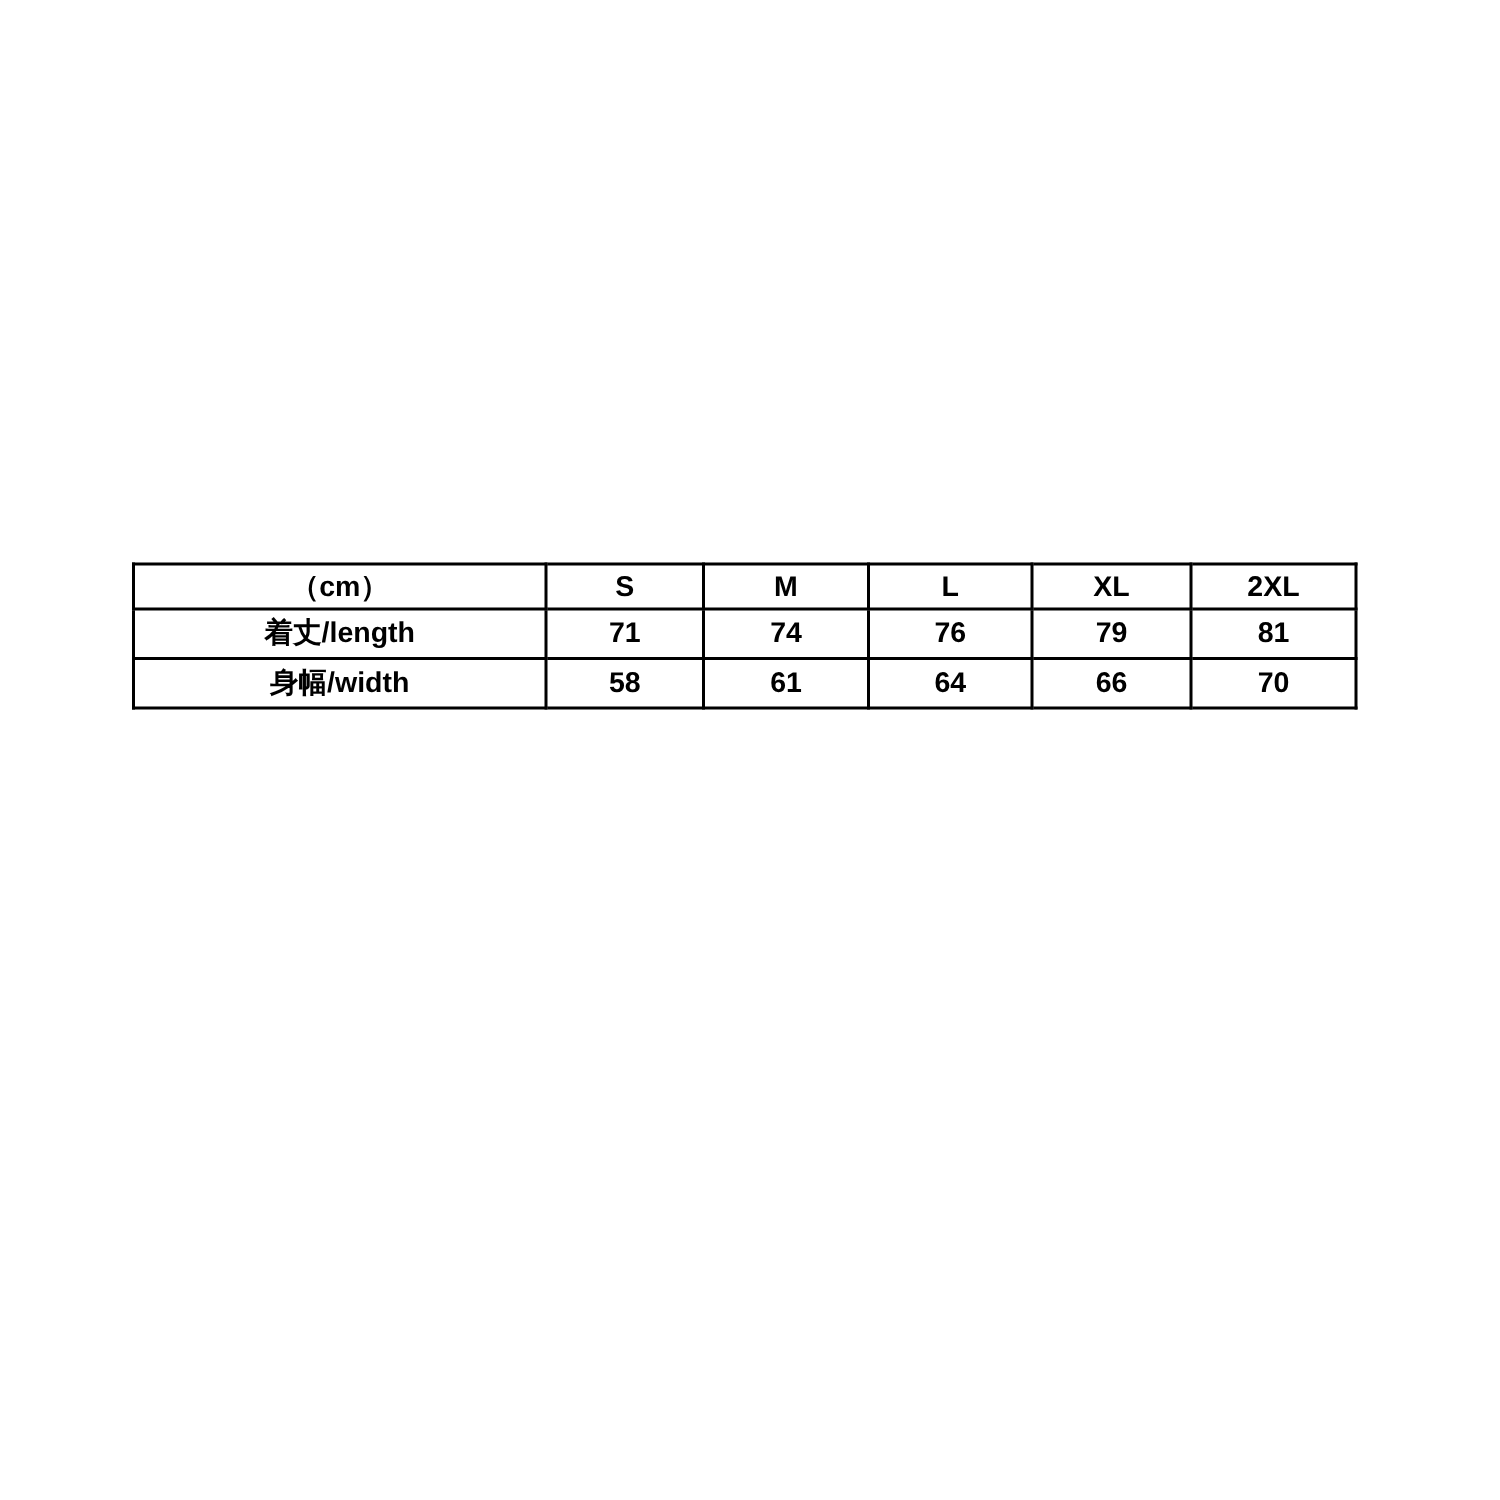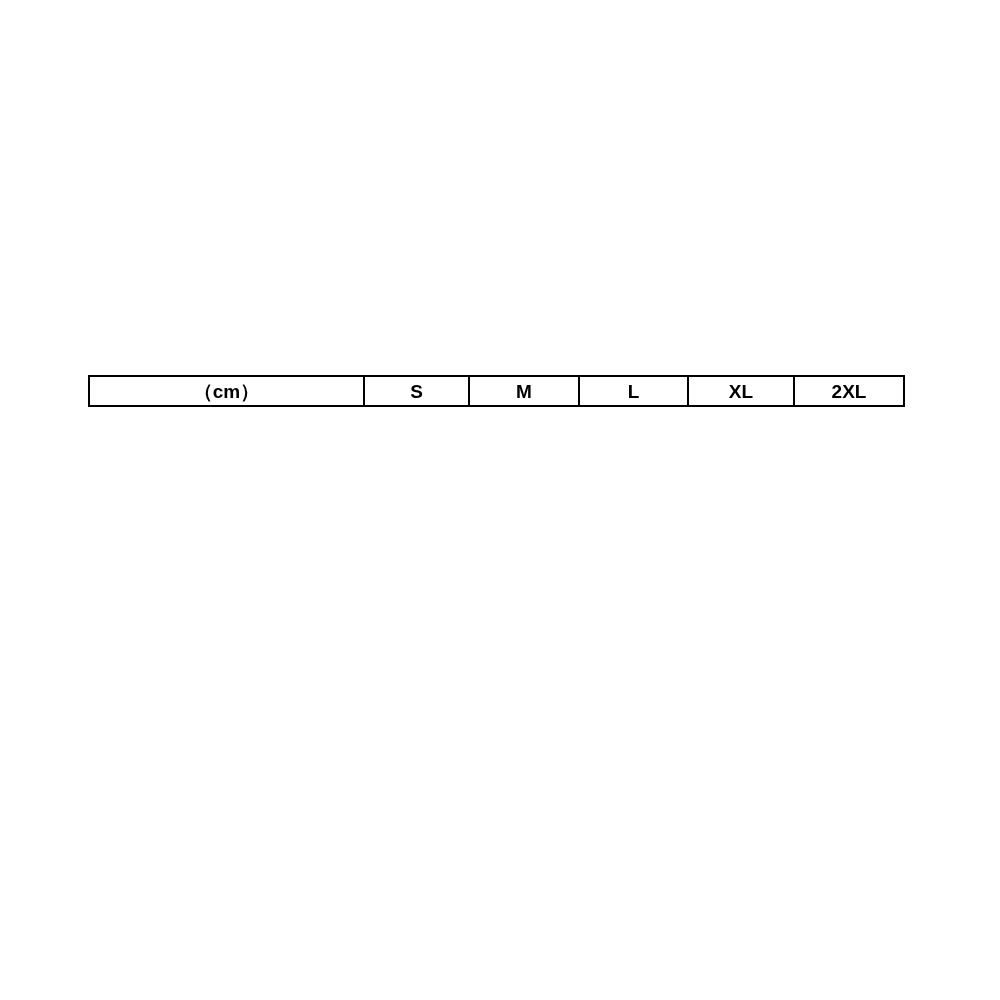--- a/index.html
+++ b/index.html
@@ -62,15 +62,31 @@
       <tr class="header-row">
         <th>（cm）</th>
         <th>S</th>
         <th>M</th>
         <th>L</th>
         <th>XL</th>
         <th>2XL</th>
       </tr>
     </thead>
     <tbody>
+      <tr class="data-row">
+        <td class="row-label">着丈/length</td>
+        <td>71</td>
+        <td>74</td>
+        <td>76</td>
+        <td>79</td>
+        <td>81</td>
+      </tr>
+      <tr class="data-row">
+        <td class="row-label">身幅/width</td>
+        <td>58</td>
+        <td>61</td>
+        <td>64</td>
+        <td>66</td>
+        <td>70</td>
+      </tr>
     </tbody>
   </table>
 </div>
 
 </body></html>

